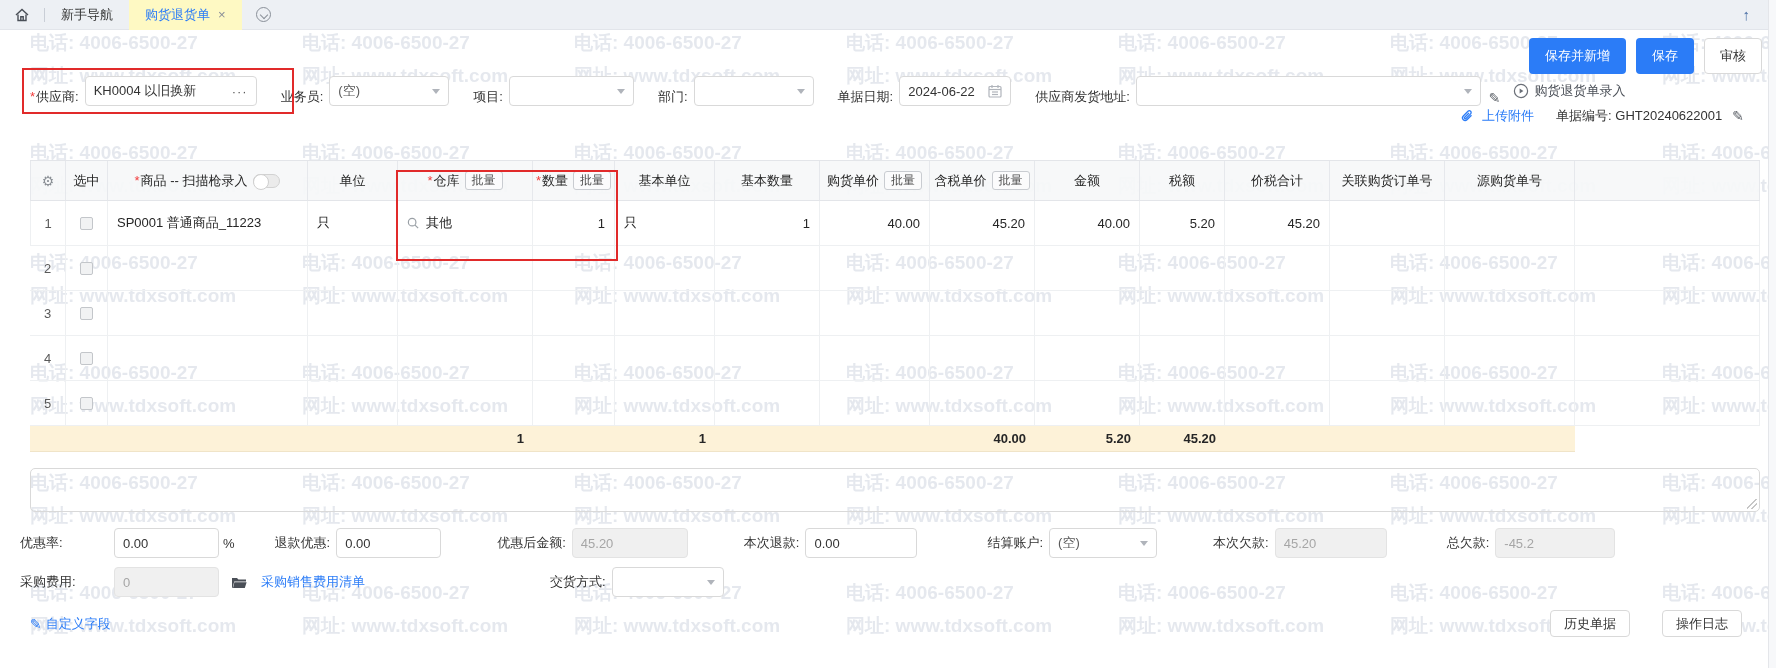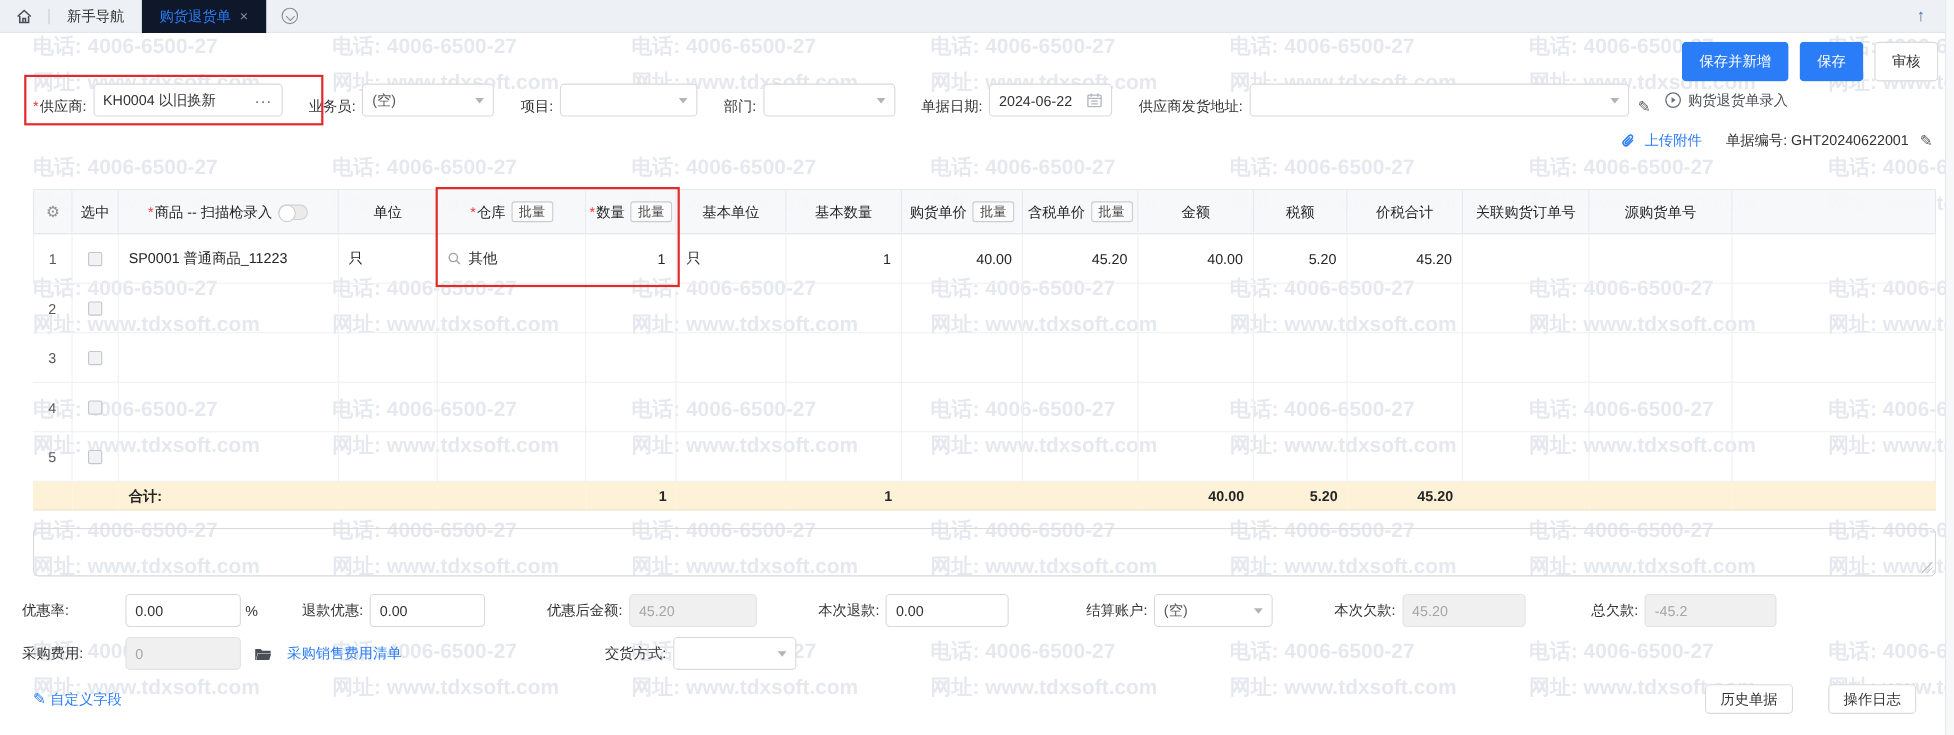--- a/index.html
+++ b/index.html
@@ -4,21 +4,21 @@
 <style>
   * { margin:0; padding:0; box-sizing:border-box; }
   html,body { width:1776px; height:668px; overflow:hidden; }
   body { font-family:"Liberation Sans","DejaVu Sans",sans-serif; font-size:13px; color:#333; background:#fff; }
 
   
   .tabbar { position:relative; height:30px; background:#edf0f4; display:flex; align-items:center; border-bottom:1px solid #e2e5ea; }
   .home-btn { width:44px; height:30px; display:flex; align-items:center; justify-content:center; }
   .tab-divider { width:1px; height:14px; background:#c9ced6; }
   .tab { height:30px; display:flex; align-items:center; padding:0 16px; color:#333; cursor:default; }
-  .tab.active { background:#0f172a; color:#2b7cf7; }
+  .tab.active { background:#fef9c3; color:#2b7cf7; }
   .tab .close { margin-left:8px; color:#8a8f98; font-size:13px; }
   .circ-chevron { width:15px; height:15px; border:1px solid #8a9099; border-radius:50%; margin-left:14px; position:relative; }
   .circ-chevron::after { content:""; position:absolute; left:4px; top:4px; width:5px; height:5px; border-right:1.5px solid #8a9099; border-bottom:1.5px solid #8a9099; transform:rotate(45deg); }
   .up-arrow { position:absolute; right:26px; top:6px; color:#4a6fa5; font-size:15px; }
 
   
   .main { position:relative; height:638px; background:#fff; }
   .content { position:relative; z-index:2; padding-top:46px; }
 
   
@@ -39,21 +39,21 @@
   .ibox { height:30px; border:1px solid #d9d9d9; border-radius:4px; background:#fff; display:flex; align-items:center; padding:0 8px; color:#333; }
   .ibox .ph { color:#595959; }
   .ibox.sel { justify-content:space-between; }
   .caret { width:0; height:0; border-left:4px solid transparent; border-right:4px solid transparent; border-top:5px solid #b0b4bb; margin-left:6px; flex:none; }
   .more-dots { margin-left:auto; color:#595959; letter-spacing:1px; }
   .pencil { color:#5a5f66; font-size:14px; margin-left:8px; }
   .guide { display:flex; align-items:center; color:#4a4f57; margin-left:2px; }
   .guide svg { margin-right:6px; }
 
   
-  .attach-row { margin-top:12px; height:20px; display:flex; align-items:center; justify-content:flex-end; padding-right:19px; gap:8px; }
+  .attach-row { height:20px; display:flex; align-items:center; justify-content:flex-end; padding-right:32px; gap:8px; }
   .link { color:#2b7cf7; }
   .docno { color:#333; margin-left:14px; }
 
   
   .table-wrap { margin:34px 16px 0 30px; border-top:1px solid #e3e5e9; }
   .tgrid { display:grid; }
   .th { height:40px; display:flex; align-items:center; justify-content:center; background:rgba(246,247,249,0.92);
         border-right:1px solid #e6e8ec; border-bottom:1px solid #e3e5e9; color:#262626; white-space:nowrap; overflow:hidden; }
   .th:first-child { border-left:1px solid #e6e8ec; }
   .td { height:45px; display:flex; align-items:center; padding:0 9px; border-right:1px solid #eef0f2; border-bottom:1px solid #eef0f2; color:#262626; white-space:nowrap; overflow:hidden; background:transparent; }
@@ -529,21 +529,20 @@
           <div class="td num"></div>
           <div class="td num"></div>
           <div class="td num"></div>
           <div class="td"></div>
           <div class="td"></div>
           <div class="td"></div>
         </div>
       <div class="tgrid" id="tfoot" style="grid-template-columns: 36px 42px 200px 90px 135px 82px 100px 105px 110px 105px 105px 85px 105px 115px 130px 185px;">
           <div class="tf"></div>
           <div class="tf"></div>
-          <div class="tf">合计:</div>
           <div class="tf"></div>
           <div class="tf"></div>
           <div class="tf num">1</div>
           <div class="tf"></div>
           <div class="tf num">1</div>
           <div class="tf num"></div>
           <div class="tf num"></div>
           <div class="tf num">40.00</div>
           <div class="tf num">5.20</div>
           <div class="tf num">45.20</div>

